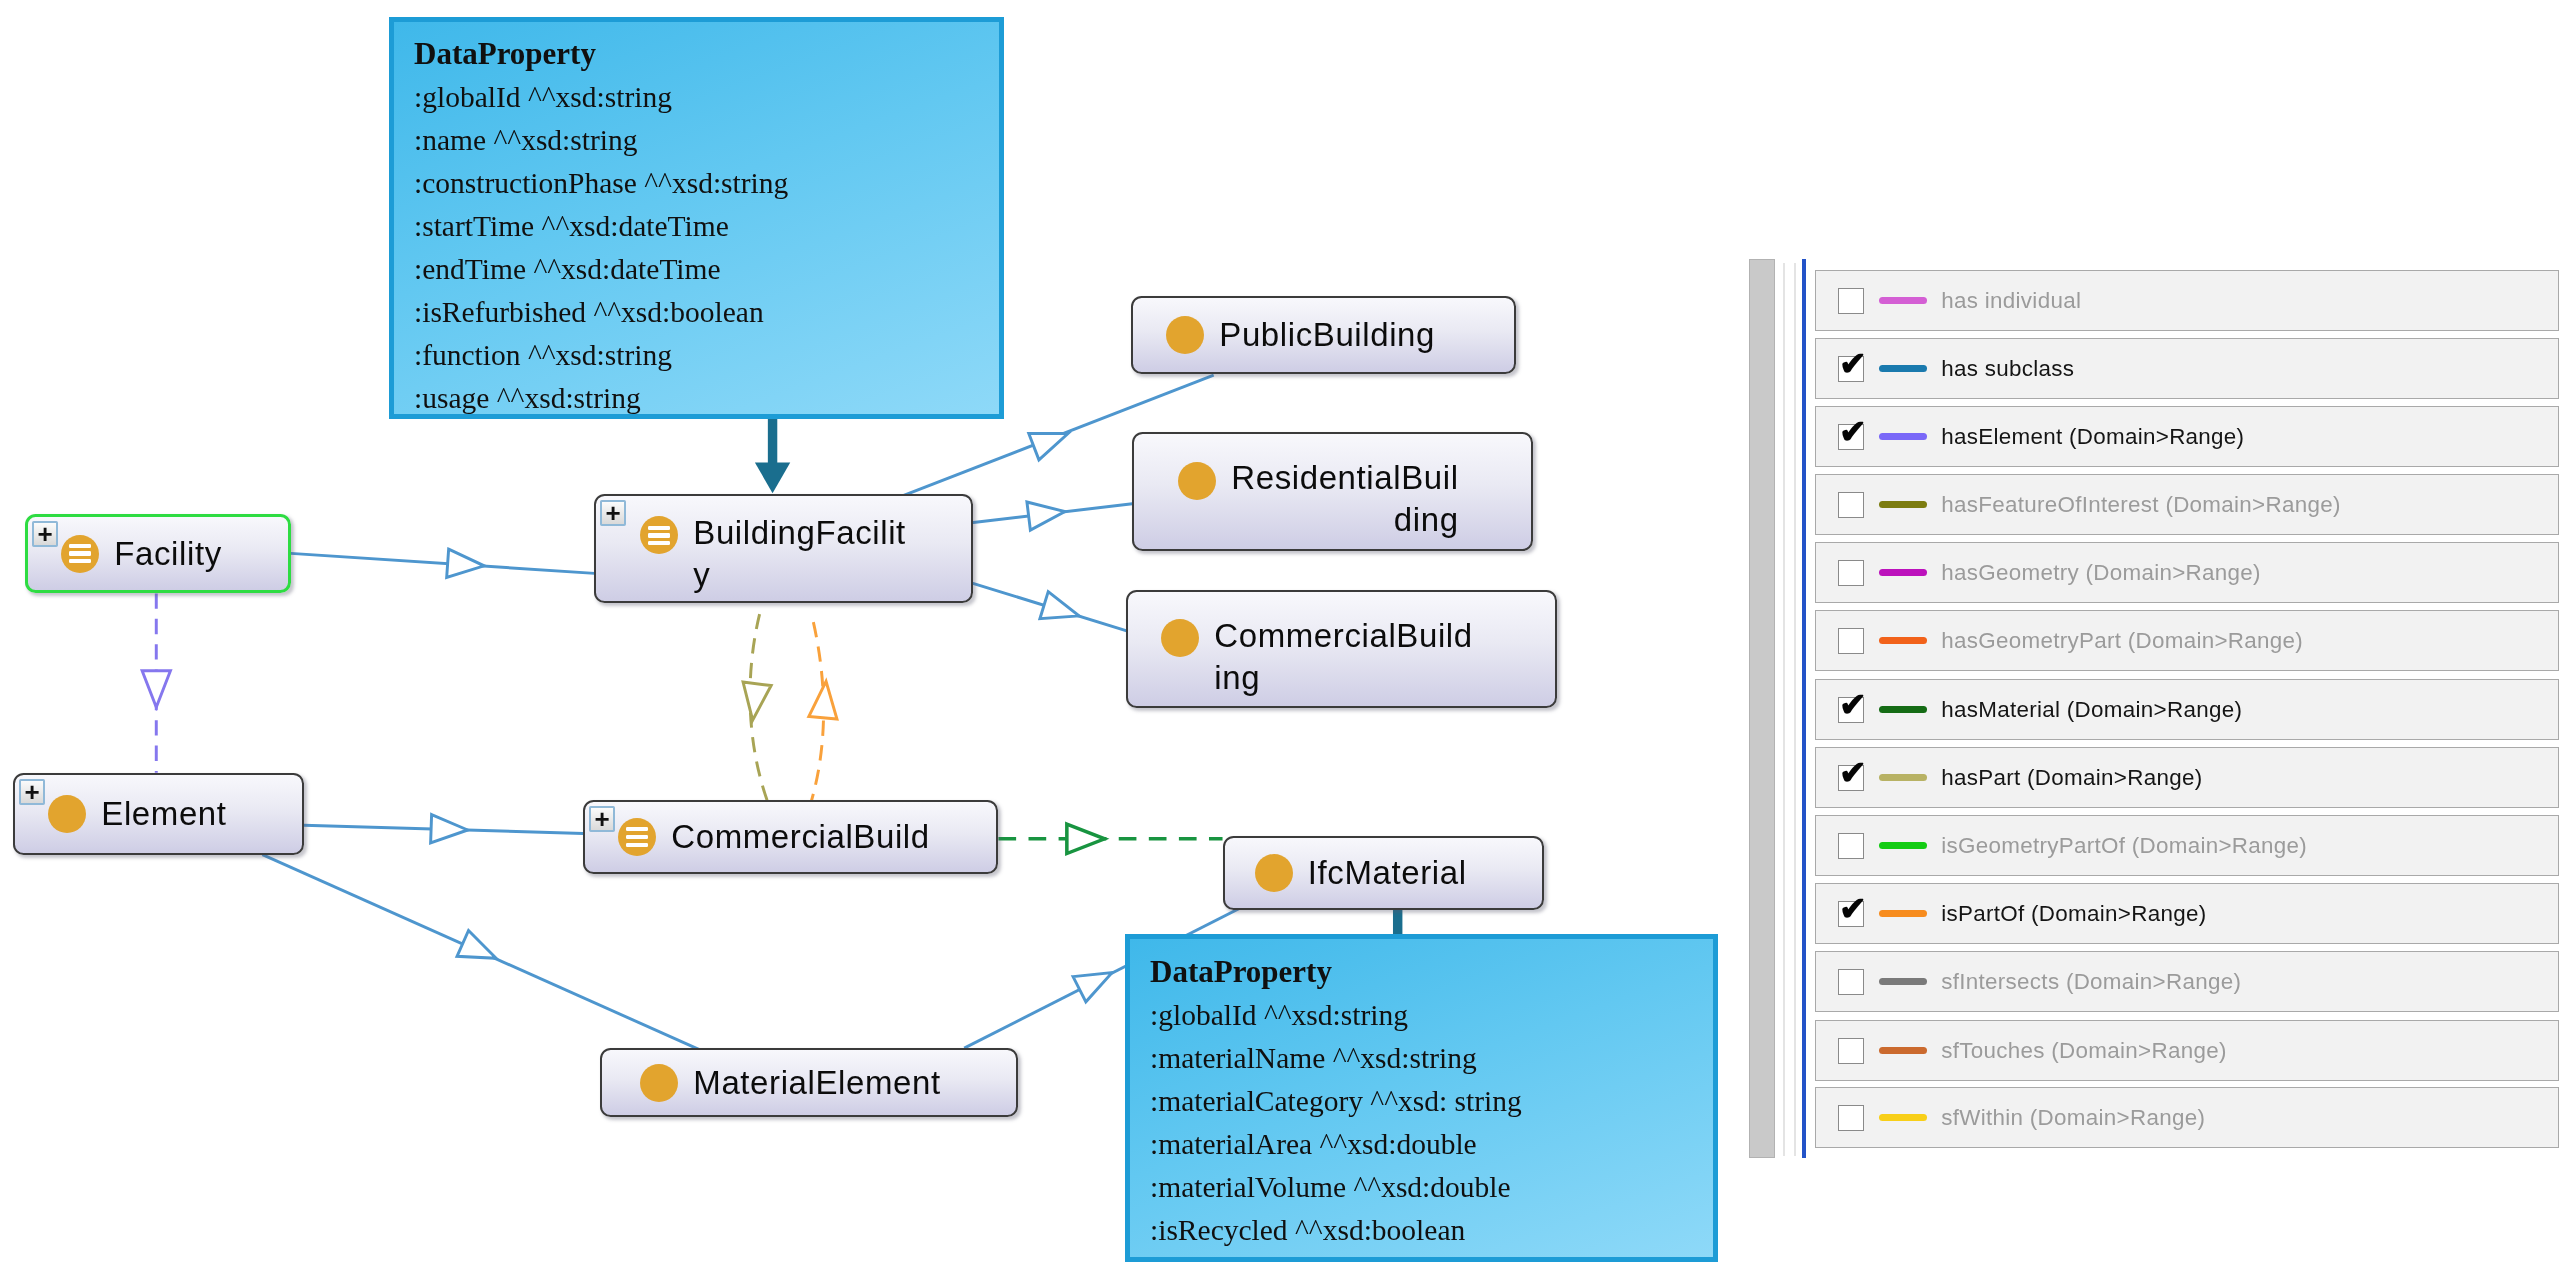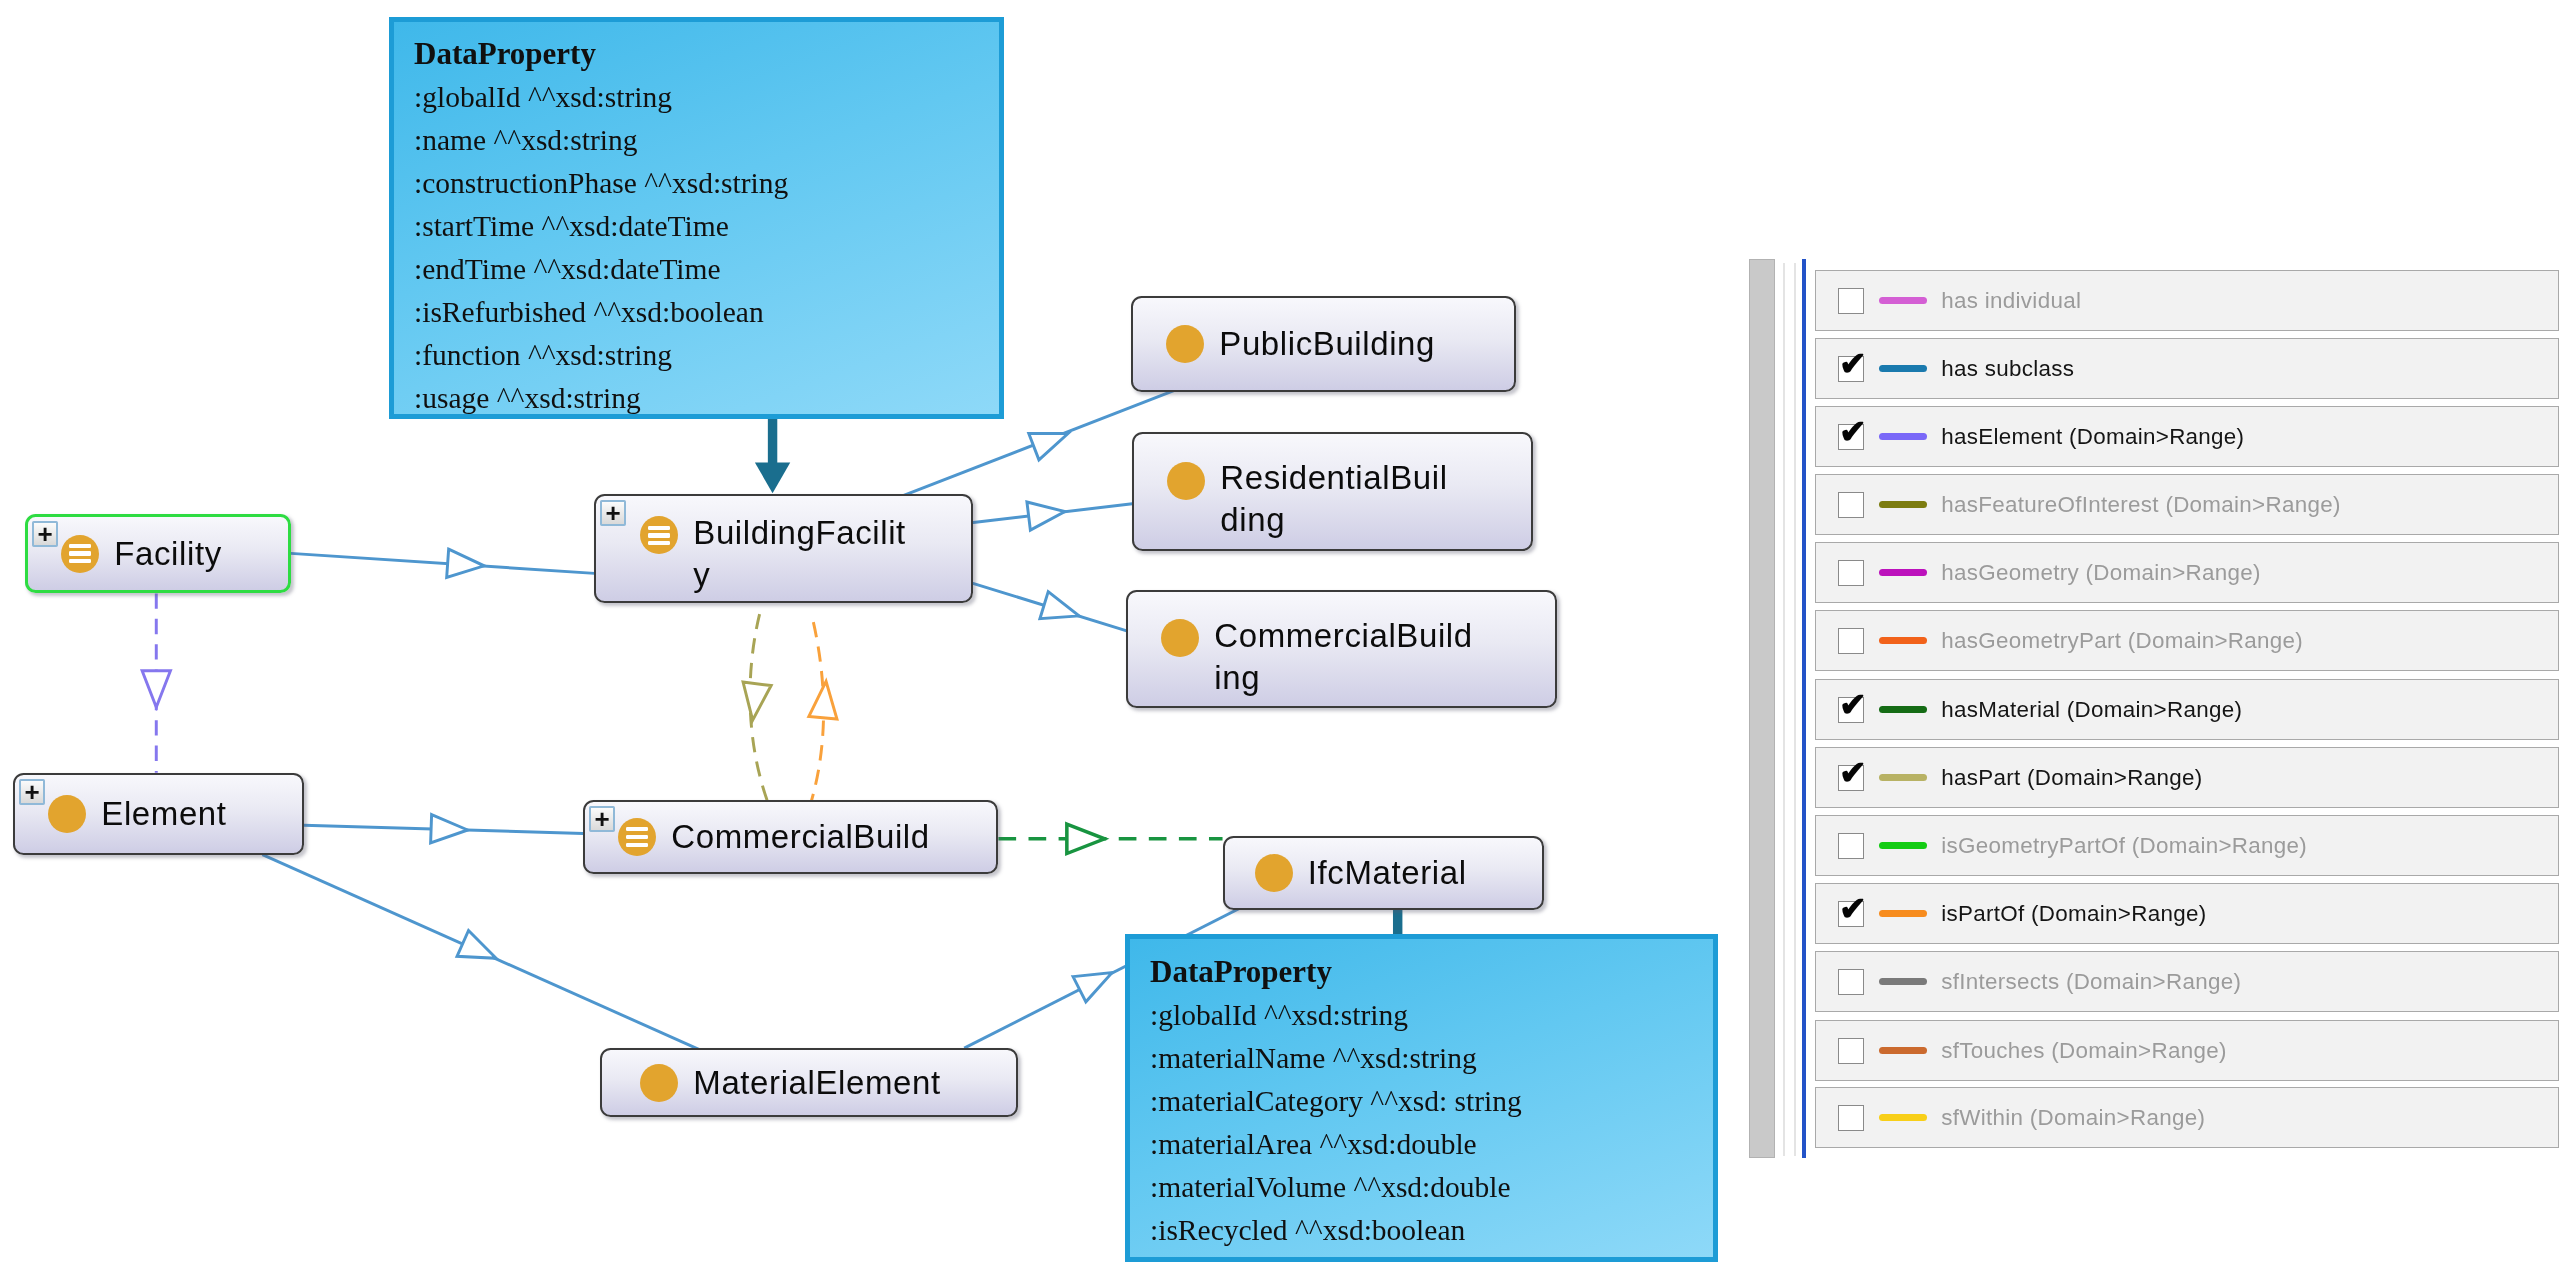--- a/index.html
+++ b/index.html
@@ -196,31 +196,31 @@
 
 <div class="node" style="left:600px;top:1048px;width:418px;height:69px;">
   <div class="content" style="padding-left:38px;">
     <div class="circle"></div>
     <div class="nlabel">
         <span>MaterialElement</span>
       </div>
   </div>
 </div>
 
-<div class="node" style="left:1131px;top:296px;width:385px;height:96px;">
+<div class="node" style="left:1131px;top:296px;width:385px;height:78px;">
   <div class="content" style="padding-left:33px;">
     <div class="circle"></div>
     <div class="nlabel">
         <span>PublicBuilding</span>
       </div>
   </div>
 </div>
 
 <div class="node two" style="left:1132px;top:432px;width:401px;height:119px;">
-  <div class="content" style="padding-left:33px;padding-top:15.3px;">
+  <div class="content" style="padding-left:44px;padding-top:15.3px;text-align:right;">
     <div class="circle"></div>
     <div class="nlabel">
       <span>ResidentialBuil</span>
       <span>ding</span>
     </div>
   </div>
 </div>
 
 <div class="node two" style="left:1126px;top:590px;width:431px;height:118px;">
   <div class="content" style="padding-left:33px;padding-top:15.3px;">

